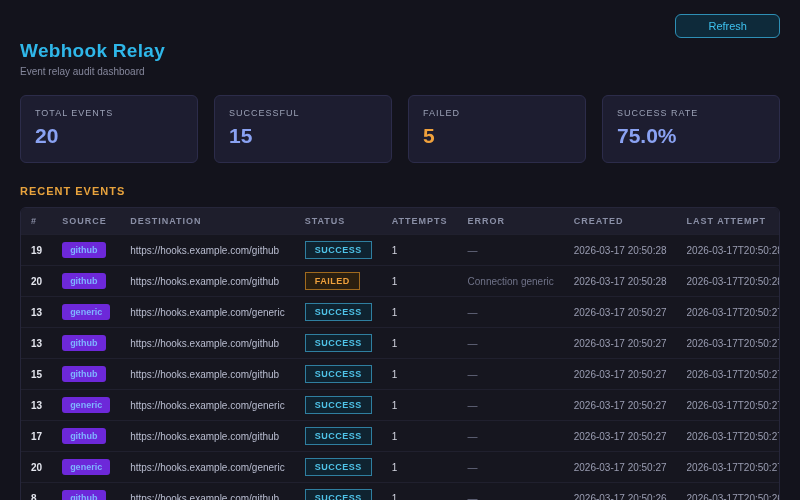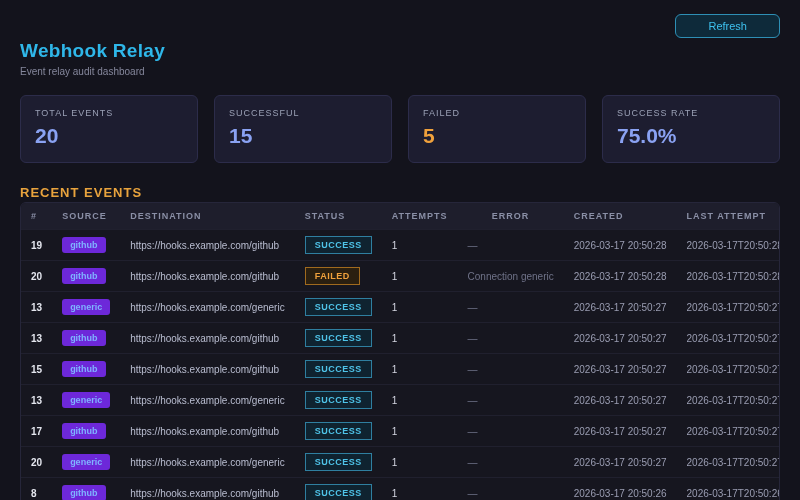--- a/index.html
+++ b/index.html
@@ -32,21 +32,21 @@
     background: #1d1d30;
     border: 1px solid #2c2c4a;
     border-radius: 6px;
     padding: 12px 14px 14px 14px;
   }
   .stat-label { color: #9aa0b5; font-size: 9px; letter-spacing: 1px; text-transform: uppercase; }
   .stat-value { font-size: 21px; font-weight: bold; margin-top: 6px; color: #8aa2f2; }
   .stat-value.orange { color: #f0a13c; }
 
   
-  .section-title { color: #e8a33d; font-size: 13px; font-weight: bold; letter-spacing: 1px; margin-bottom: 2px; }
+  .section-title { color: #e8a33d; font-size: 11px; font-weight: bold; letter-spacing: 1px; margin-bottom: 10px; }
 
   
   .table-wrap {
     background: #16161f;
     border: 1px solid #26263a;
     border-radius: 6px;
     overflow: hidden;
   }
   table { width: 100%; border-collapse: collapse; font-size: 10px; }
   thead th {
@@ -92,21 +92,21 @@
   }
   .status-badge.success { color: #4fc3e8; border-color: #2f7fa0; background: #0f2330; }
   .status-badge.failed  { color: #f0a13c; border-color: #a06a1e; background: #2a1f10; }
 
   
   .col-id { width: 32px; }
   .col-source { width: 60px; }
   .col-dest { width: 165px; }
   .col-status { width: 72px; }
   .col-attempts { width: 62px; }
-  .col-error { width: 102px; text-align: center; }
+  .col-error { width: 102px; }
   .col-created { width: 98px; }
 </style>
 </head>
 <body>
 
 <div class="page">
 
   <div class="header">
     <div>
       <div class="title">Webhook Relay</div>

